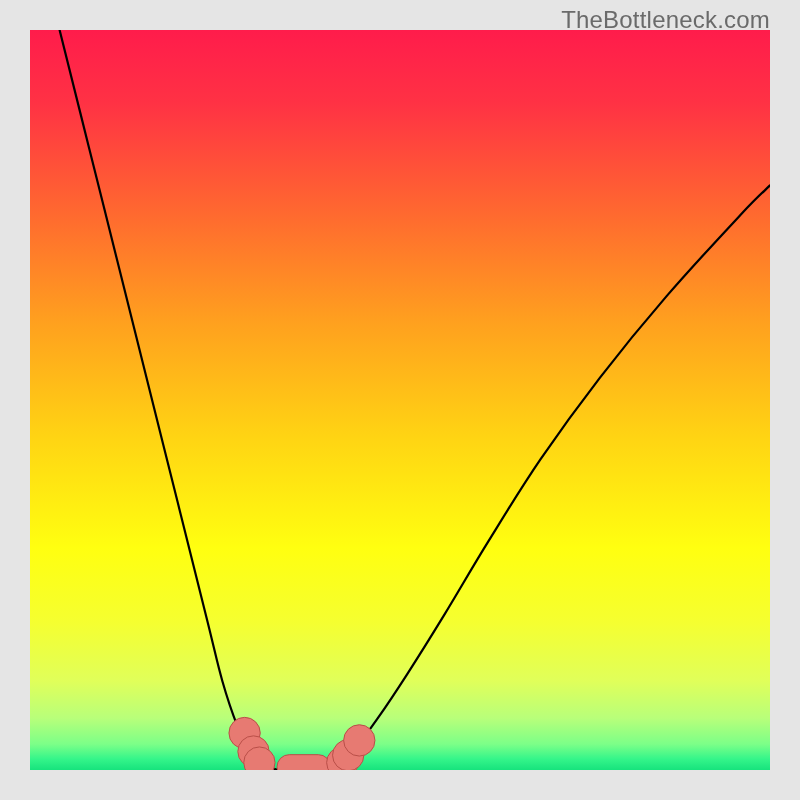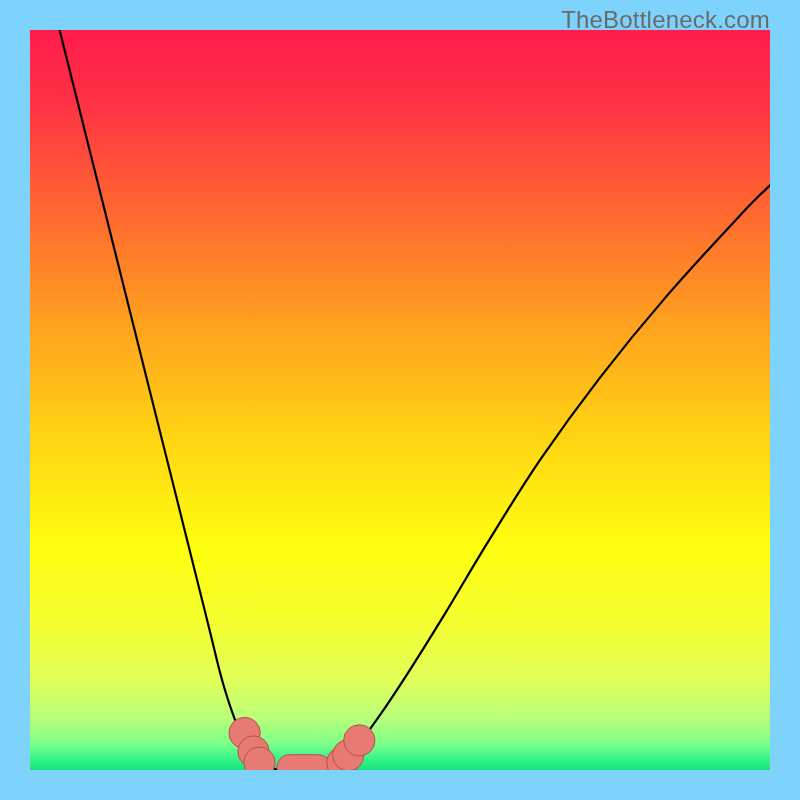--- a/index.html
+++ b/index.html
@@ -10,21 +10,21 @@
     background: #000;
     overflow: hidden;
     font-family: Arial, Helvetica, sans-serif;
   }
   .frame {
     position: absolute;
     left: 0;
     top: 0;
     width: 800px;
     height: 800px;
-    background: #7dd3fc;
+    background: #e5e5e5;
     text-align: center;
   }
   .plot-area {
     position: absolute;
     left: 30px;
     top: 30px;
     width: 740px;
     height: 740px;
     overflow: hidden;
   }

